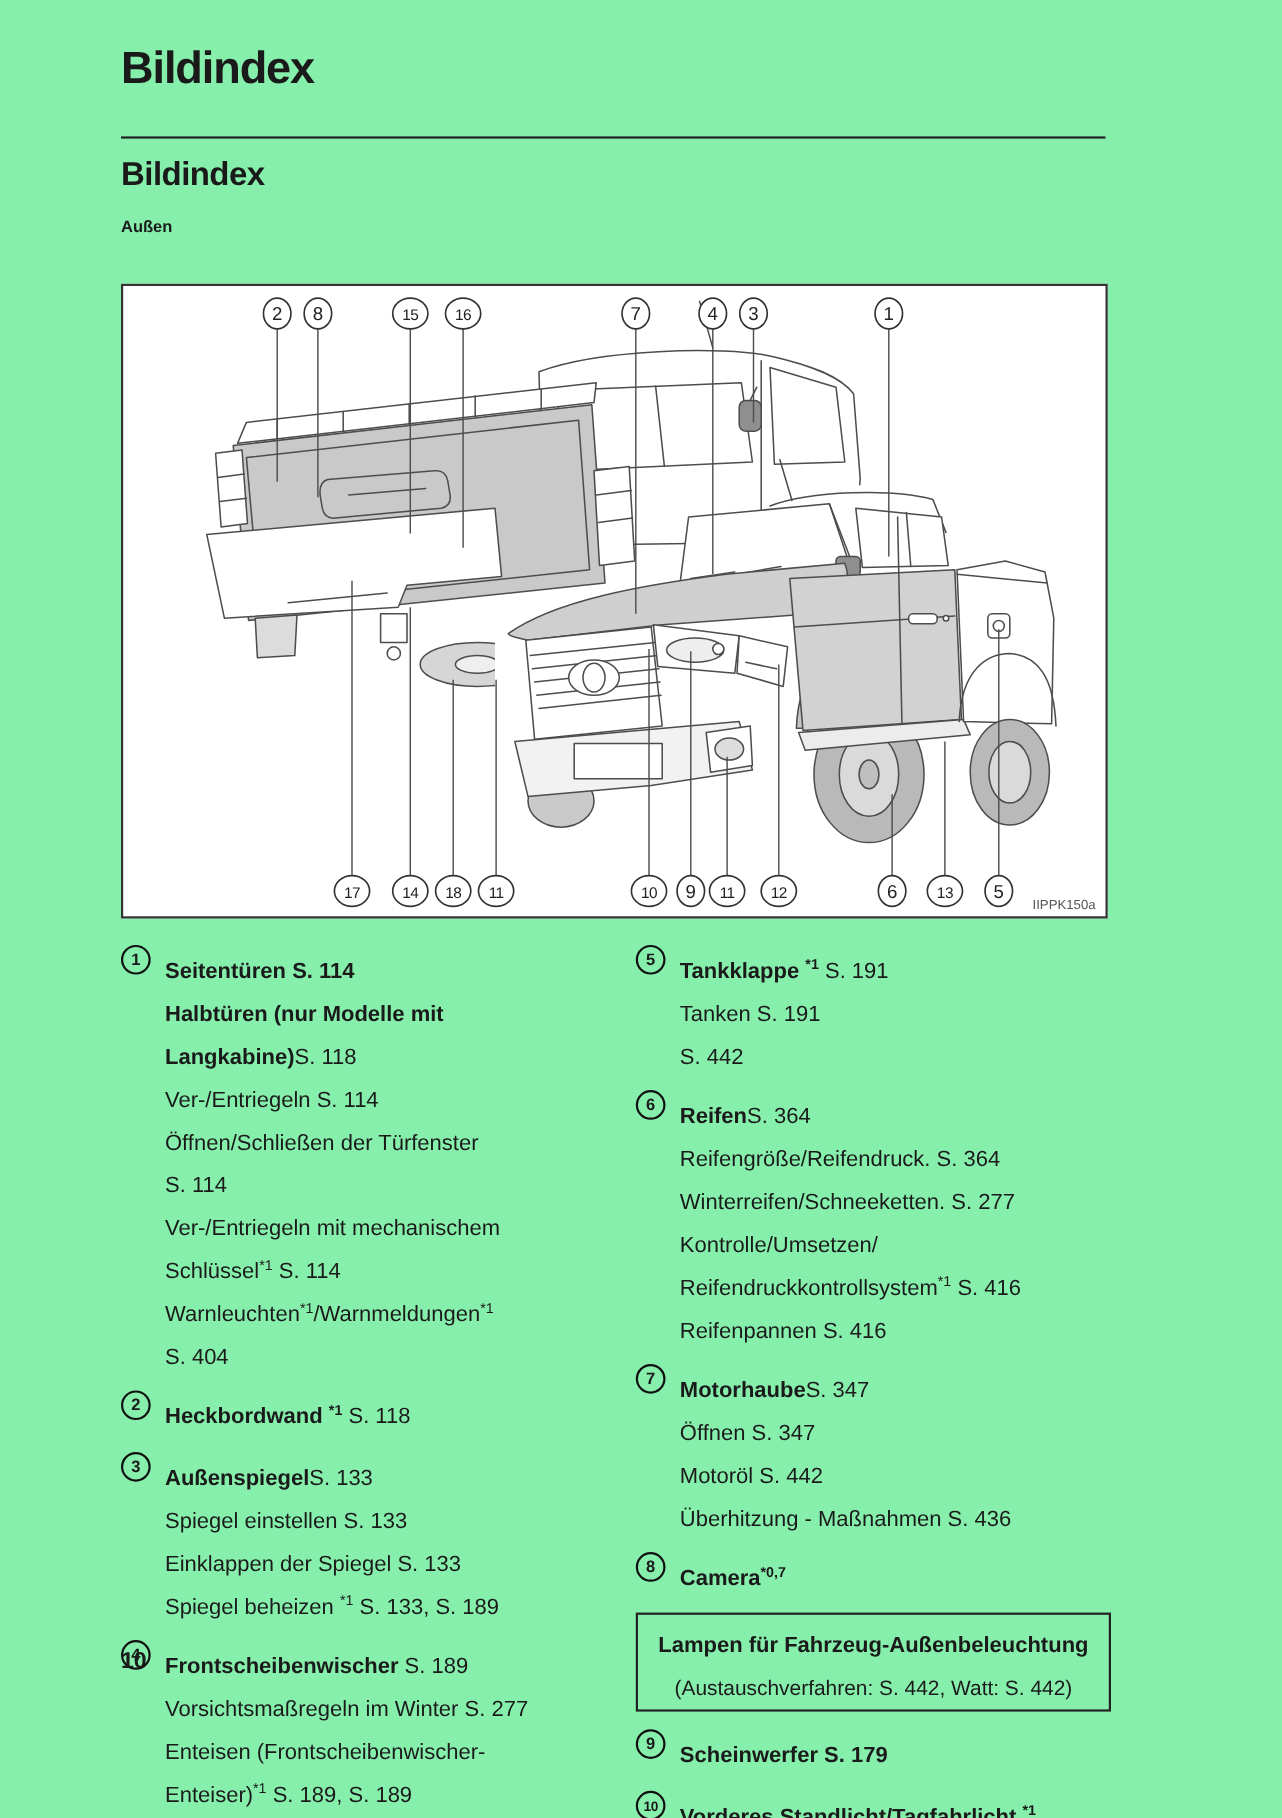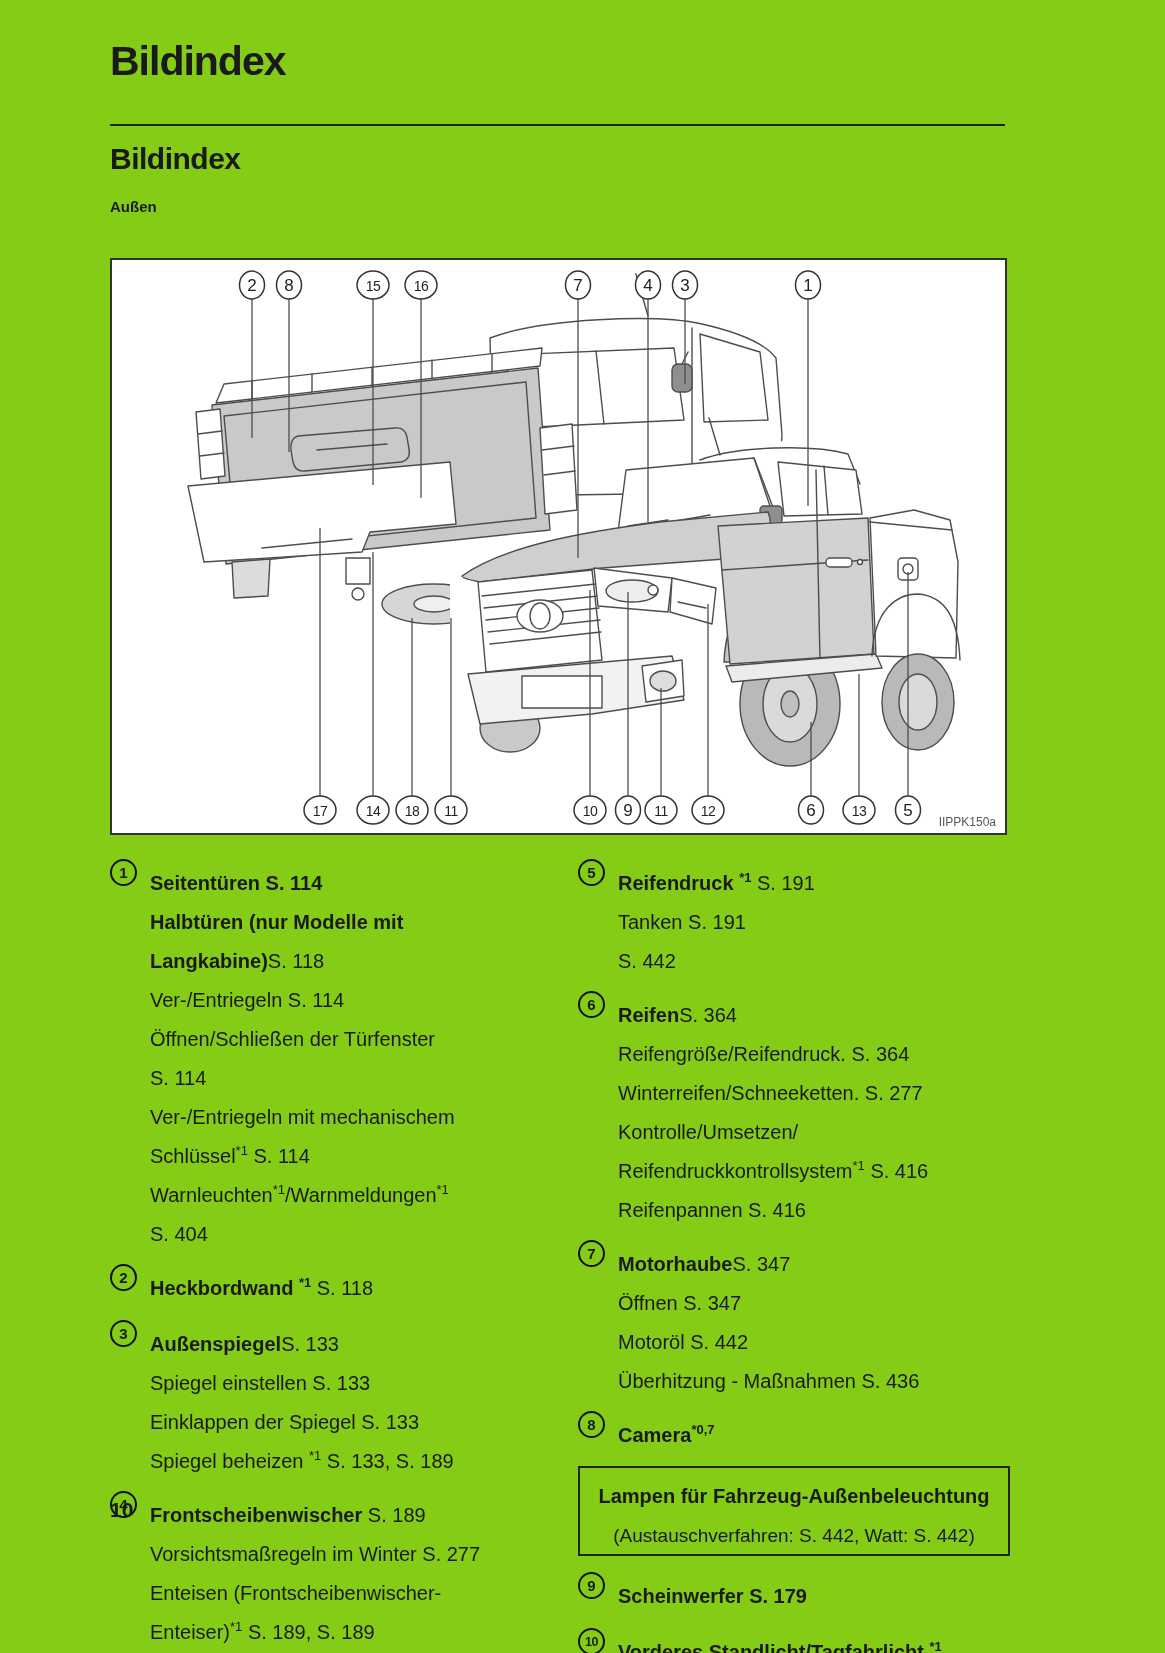--- a/index.html
+++ b/index.html
@@ -1,16 +1,16 @@
 <!DOCTYPE html>
 <html><head>
 <meta charset="utf-8">
 <style>
   html,body{margin:0;padding:0;background:#ffffff;}
-  .page{position:relative;width:1165px;height:1653px;background:#84cc16;overflow:hidden;
+  .page{position:relative;width:1165px;height:1653px;background:#86efac;overflow:hidden;
         font-family:"Liberation Sans",sans-serif;color:#1a1a1a;}
   .h1{position:absolute;left:110px;top:38px;font-size:41px;font-weight:700;letter-spacing:-1px;}
   .rule{position:absolute;left:110px;top:124px;width:895px;height:2px;background:#222;}
   .h2{position:absolute;left:110px;top:142px;font-size:30px;font-weight:700;letter-spacing:-0.5px;}
   .h3{position:absolute;left:110px;top:198px;font-size:15px;font-weight:700;}
   .figure{position:absolute;left:110px;top:258px;width:897px;height:577px;border:2px solid #333;
           box-sizing:border-box;background:#fff;}
   .figure svg{display:block;}
   .leader{stroke:#4d4d4d;stroke-width:1.3;fill:none;}
   .cocirc{fill:#fff;stroke:#333;stroke-width:1.5;}
@@ -272,21 +272,21 @@
           <div class="line"><span>Vorsichtsmaßregeln im Winter S. 277</span></div>
           <div class="line"><span>Enteisen (Frontscheibenwischer-</span></div>
           <div class="line"><span>Enteiser)</span><sup>*1</sup><span> S. 189, S. 189</span></div>
         </div>
       </div>
     </div>
   <div class="col" id="col1">
       <div class="item">
         <span class="cnum">5</span>
         <div class="ibody">
-          <div class="line t"><span class="b">Reifendruck </span><sup class="b">*1</sup><span> S. 191</span></div>
+          <div class="line t"><span class="b">Tankklappe </span><sup class="b">*1</sup><span> S. 191</span></div>
           <div class="line"><span>Tanken S. 191</span></div>
           <div class="line"><span>S. 442</span></div>
         </div>
       </div>
       <div class="item">
         <span class="cnum">6</span>
         <div class="ibody">
           <div class="line t"><span class="b">Reifen</span><span>S. 364</span></div>
           <div class="line"><span>Reifengröße/Reifendruck. S. 364</span></div>
           <div class="line"><span>Winterreifen/Schneeketten. S. 277</span></div>

